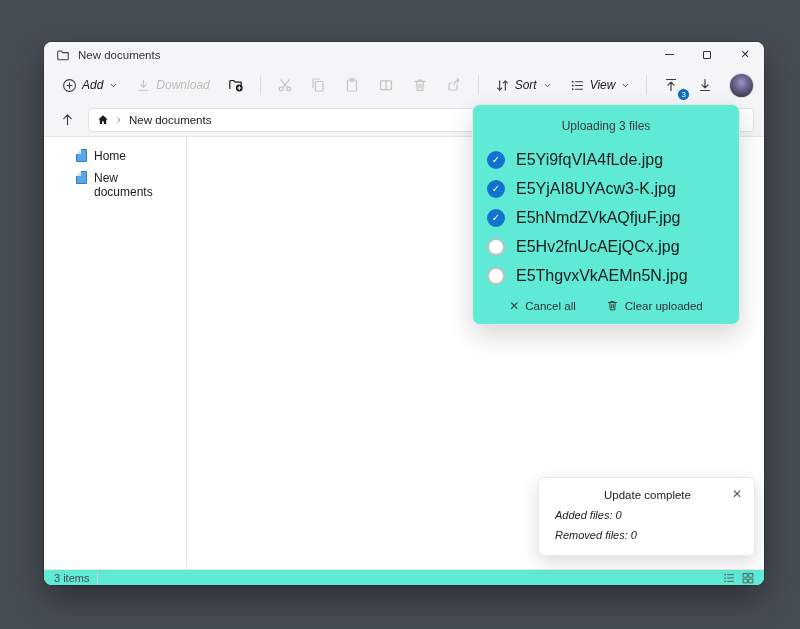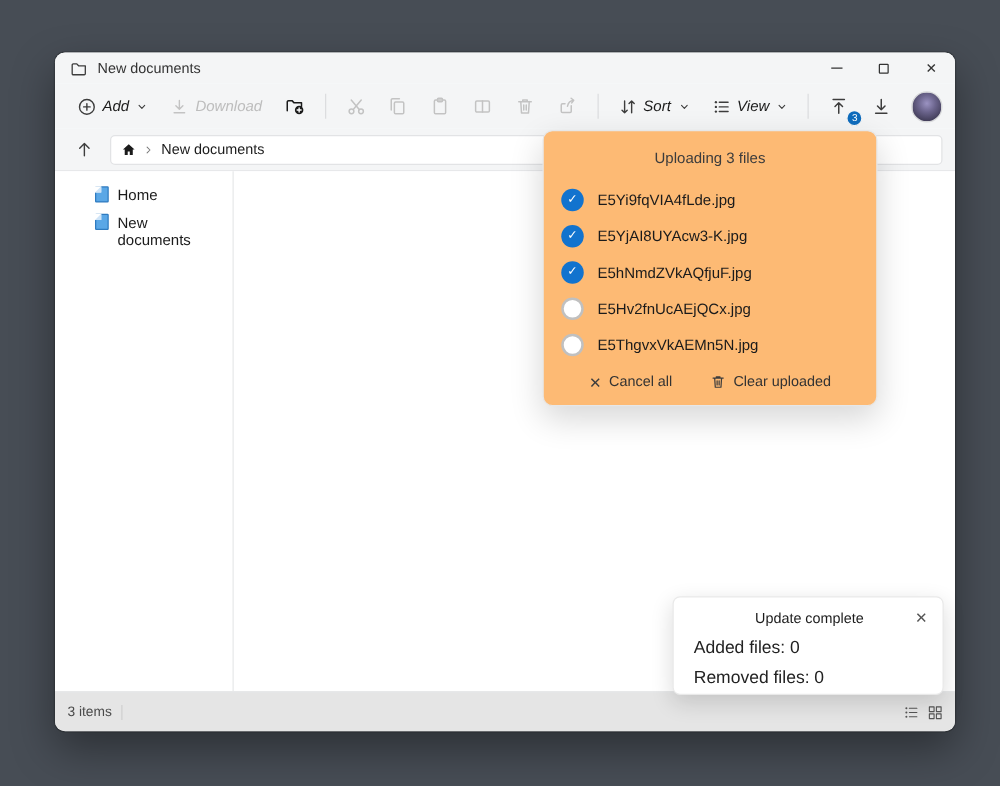--- a/index.html
+++ b/index.html
@@ -82,53 +82,53 @@
   }
   .thumb2 {
     background:
       radial-gradient(circle at 52% 42%, #a05fe0 0%, #7a4ab8 12%, rgba(122,74,184,0) 40%),
       radial-gradient(circle at 18% 85%, rgba(18,18,24,.95) 0%, rgba(18,18,24,0) 42%),
       linear-gradient(180deg, #43506e 0%, #2b3150 42%, #23263a 72%, #3a3f52 100%);
   }
   .tile-label { margin-top:15px; font-size:10.5px; color:#333; text-align:center; white-space:nowrap; }
 
   .statusbar {
-    height:32px; background:#e5e5e5; border-top:1px solid #e6e7e9;
+    height:16px; background:#5eead4; border-top:1px solid #e6e7e9;
     display:flex; align-items:center; padding:0 10px; flex:0 0 auto;
   }
   .statusbar .count { font-size:11px; color:#4a4a4a; }
   .status-div { width:1px; height:12px; background:#cfcfcf; margin-left:8px; }
   .status-icons { margin-left:auto; display:flex; align-items:center; gap:7px; }
 
   
   .upload-popup {
-    position:absolute; left:434px; top:104px; width:268px;
-    background:#fdba74; border:1px solid #e7e7e7; border-radius:8px;
+    position:absolute; left:472px; top:104px; width:268px;
+    background:#5eead4; border:1px solid #e7e7e7; border-radius:8px;
     box-shadow:0 10px 26px rgba(0,0,0,.16); z-index:20; padding-bottom:12px;
   }
   .up-title { text-align:center; font-size:12px; color:#3c3c3c; padding-top:14px; }
   .up-list { margin-top:12px; }
   .up-row { display:flex; align-items:center; gap:11px; padding:0 14px; height:29px; }
   .st-circle { width:18px; height:18px; border-radius:50%; flex:0 0 auto; display:flex; align-items:center; justify-content:center; }
   .st-done { background:#1273ce; color:#fff; font-size:10px; }
   .st-pending { border:2px solid #c0c0c0; background:#fff; }
-  .up-name { font-size:12px; color:#1b1b1b; }
+  .up-name { font-size:16px; color:#1b1b1b; }
   .up-footer { display:flex; justify-content:center; gap:30px; margin-top:9px; }
   .up-action { display:flex; align-items:center; gap:6px; font-size:11.5px; color:#333; }
   .x-glyph { font-size:12px; color:#3d3d3d; line-height:1; }
 
   
   .toast {
     position:absolute; left:538px; top:477px; width:217px; height:79px;
     background:#fff; border:1px solid #e9e9e9; border-radius:6px;
     box-shadow:0 6px 18px rgba(0,0,0,.14); z-index:15; padding:11px 14px 0 16px;
   }
   .toast-title { font-size:11.5px; font-weight:normal; color:#1b1b1b; text-align:center; }
   .toast-close { position:absolute; right:12px; top:9px; font-size:12px; color:#555; }
-  .toast-line { font-size:14px; color:#222; margin-top:8px; }
+  .toast-line { font-size:11px; color:#222; margin-top:8px;font-style:italic; }
 </style>
 </head>
 <body>
 
 <div class="window">
 
   <div class="titlebar">
     <span>
       <svg width="14" height="14" viewBox="0 0 16 16">
           <path class="ic" d="M2 12.5v-8a1 1 0 0 1 1-1h3.2l1.6 1.8H14v7.2a1 1 0 0 1-1 1H3a1 1 0 0 1-1-1z"></path>

